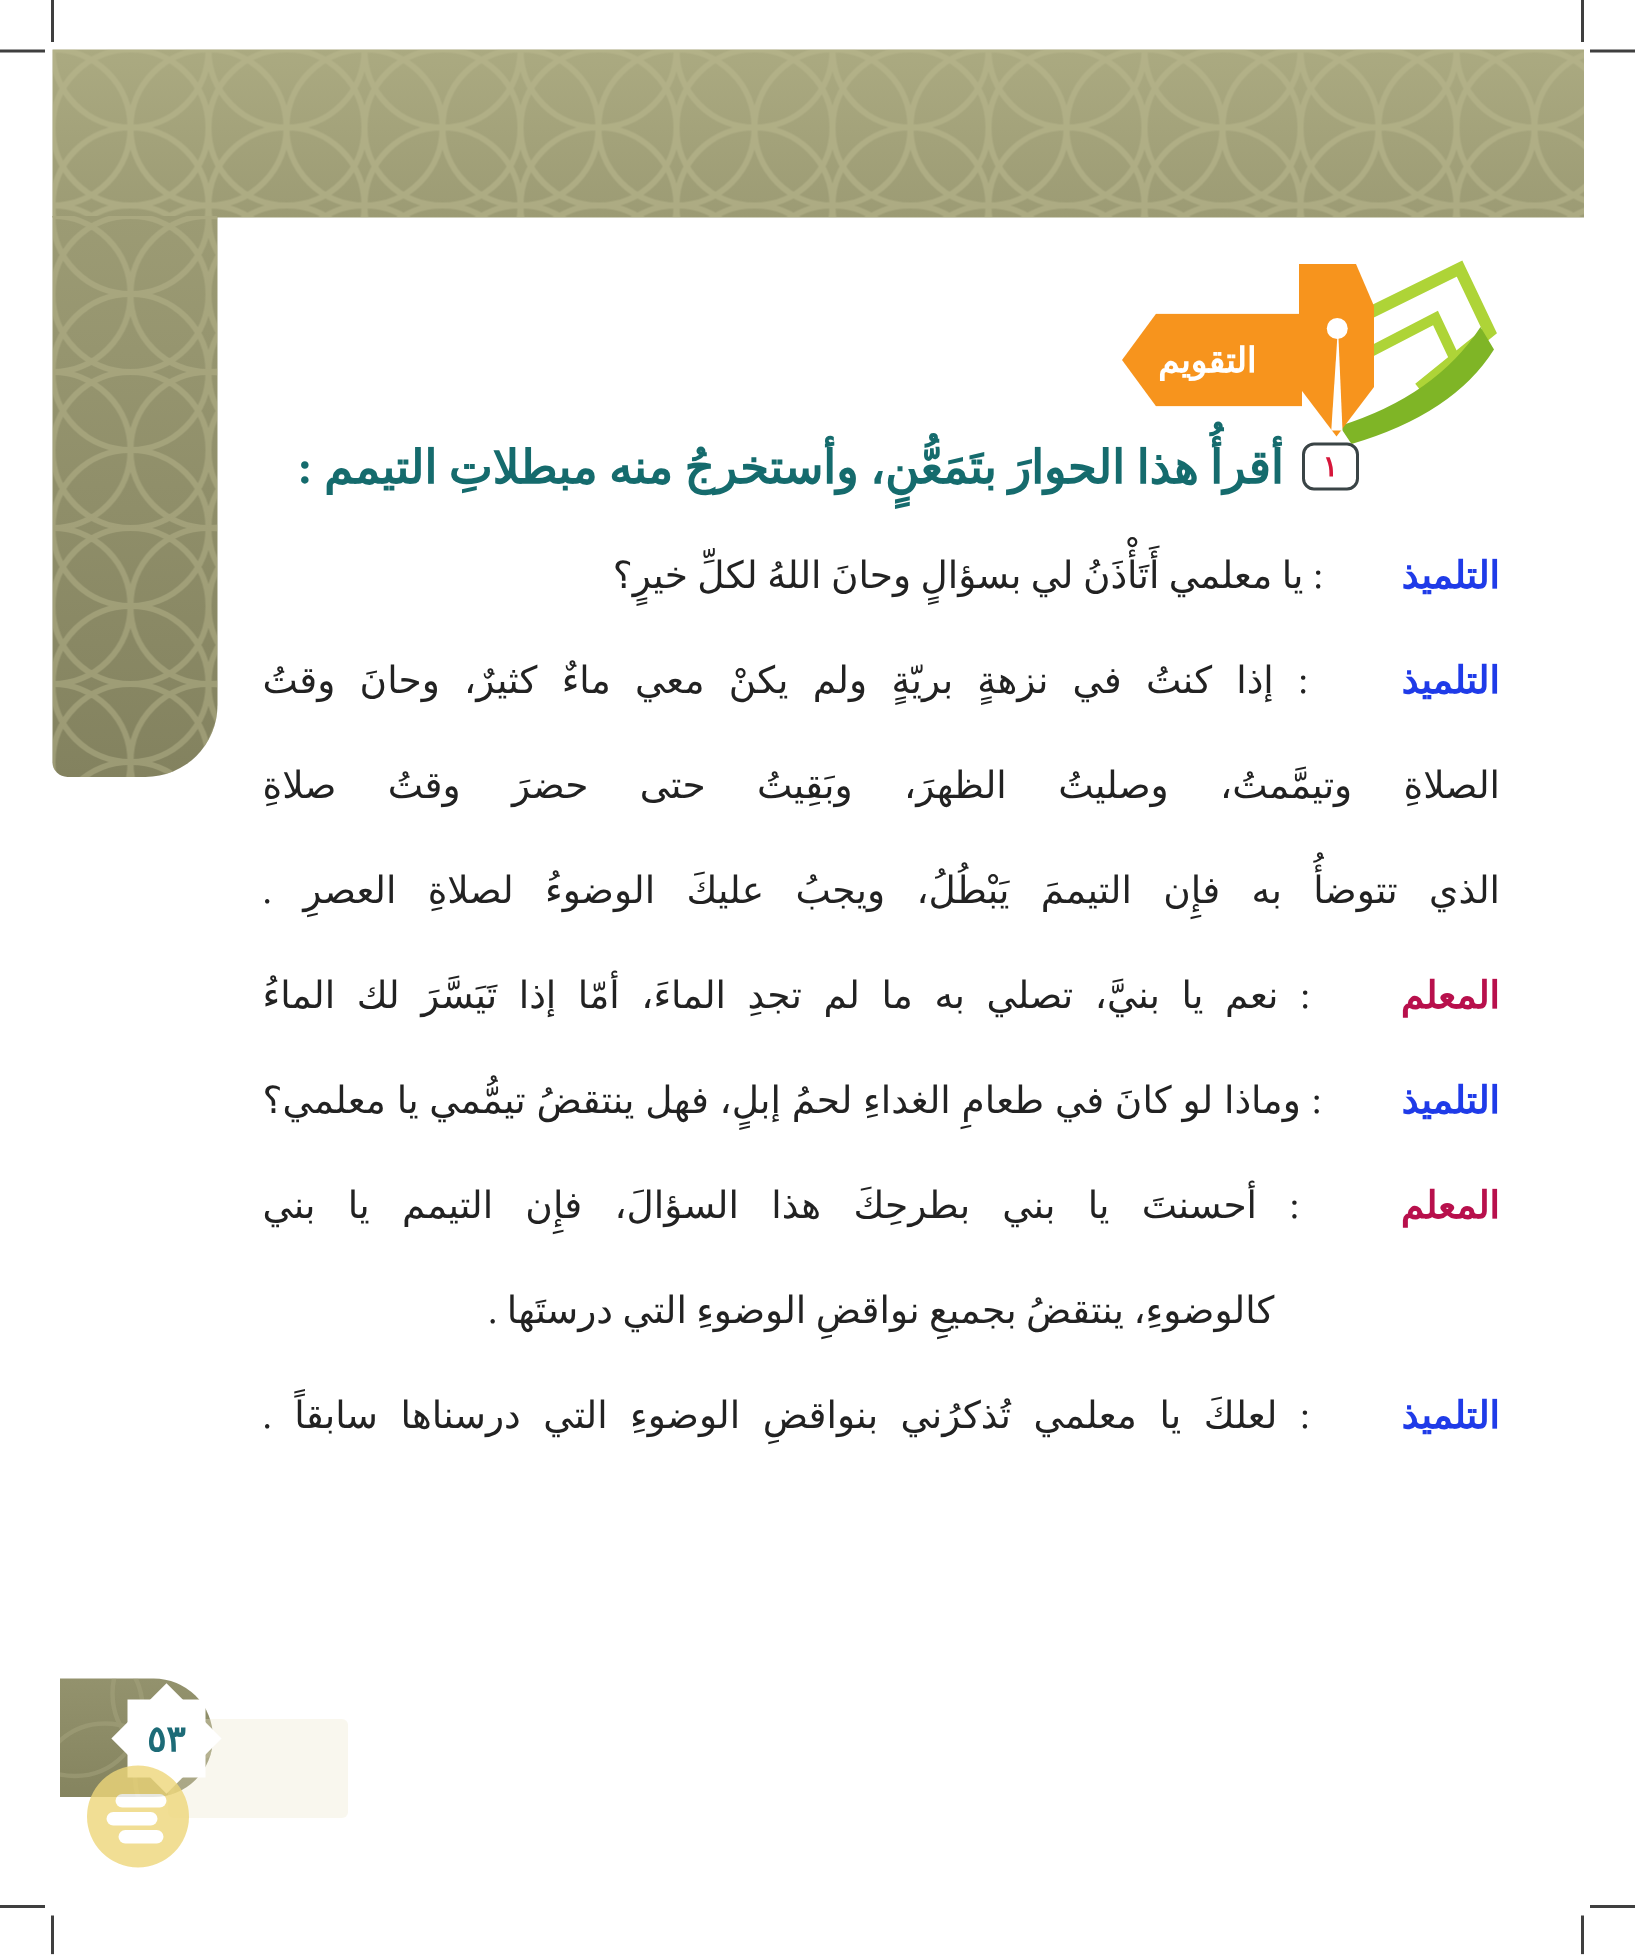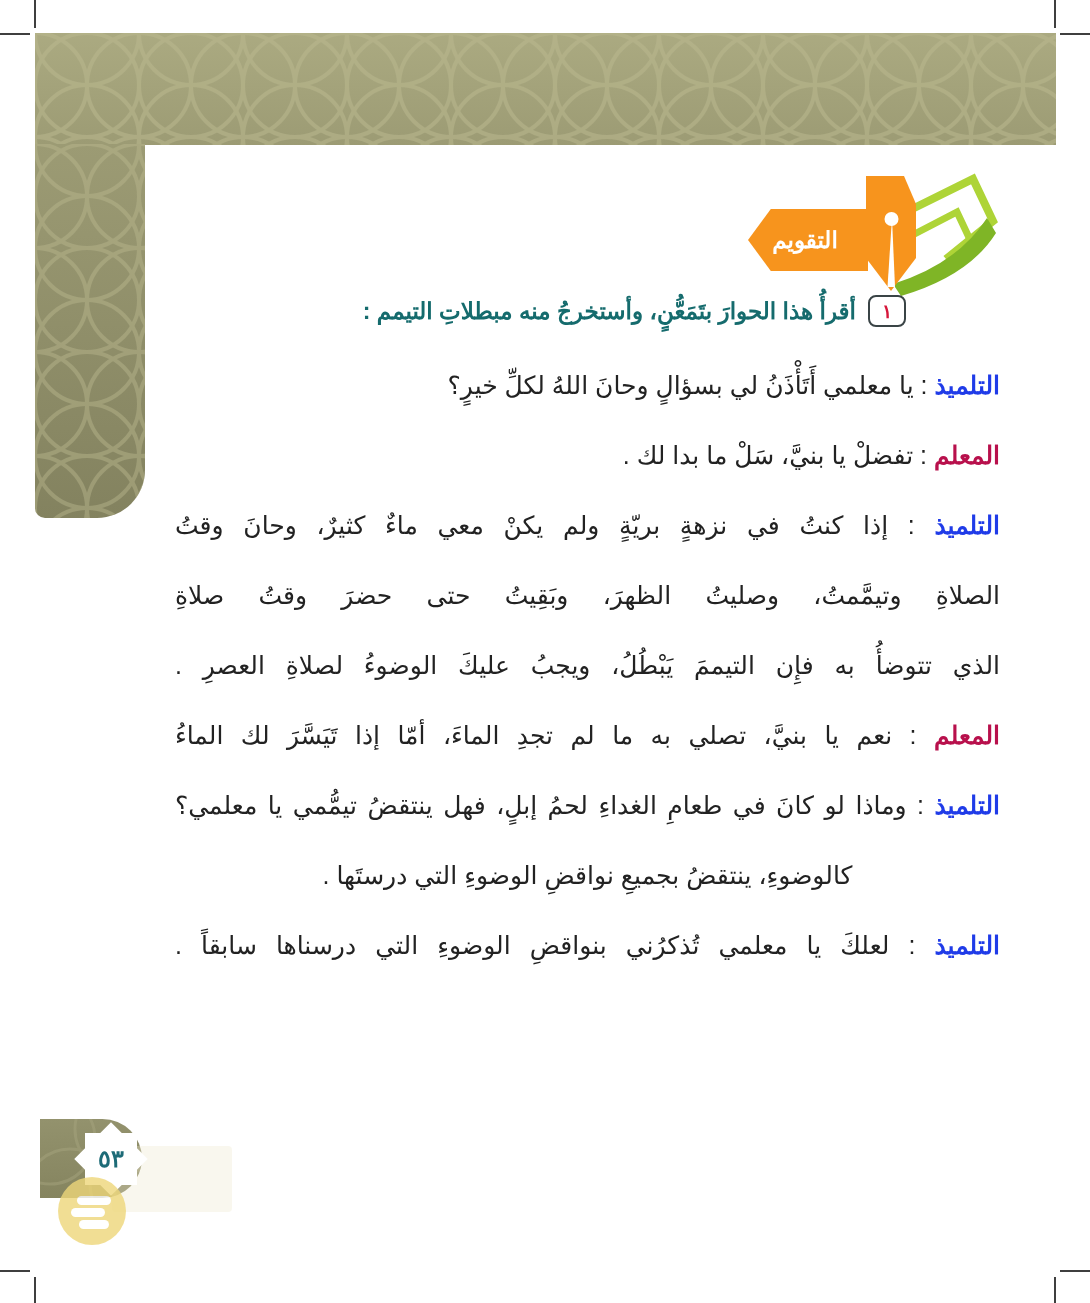--- a/index.html
+++ b/index.html
@@ -1,18 +1,18 @@
 <!DOCTYPE html>
 <html lang="ar"><head>
 <meta charset="utf-8">
 <style>
   html,body{margin:0;padding:0;background:#ffffff;}
   .page{
     position:relative; width:1090px; height:1303px; background:#fff; overflow:hidden;
-    font-family:Liberation Sans, sans-serif;
+    font-family:Liberation Serif, serif;
   }
   
   .mark{position:absolute; background:#3f3f3f;}
   
   .band{position:absolute; overflow:hidden;}
   .band-h{left:35px; top:33px; width:1021px; height:112px;
     background:linear-gradient(180deg,#abaa81 0%,#9c9b74 100%);}
   .band-v{left:35px; top:144px; width:110px; height:374px;
     background:linear-gradient(180deg,#9c9b74 0%,#83825f 100%);
     border-radius:0 0 48px 10px;}
@@ -23,29 +23,29 @@
     clip-path:polygon(0 50%,19% 0,100% 0,100% 100%,19% 100%);
     display:flex; align-items:center; justify-content:center;}
   .eval-banner span{color:#fff; font-size:23px; font-weight:bold; direction:rtl; padding-right:6px;}
   .pen-art{position:absolute; left:745px; top:158px; width:255px; height:185px;}
   
   .question-row{position:absolute; right:184px; top:288px; width:740px; height:46px;
     direction:rtl; display:flex; align-items:center; gap:12px;}
   .q-badge{flex:0 0 auto; width:34px; height:28px; border:2.5px solid #3a4446;
     border-radius:8px; display:flex; align-items:center; justify-content:center;}
   .q-badge span{color:#d6163a; font-weight:bold; font-size:19px; line-height:1;}
-  .q-text{color:#156b6d; font-weight:bold; font-size:23px; white-space:nowrap;}
+  .q-text{color:#156b6d; font-weight:bold; font-size:31px; white-space:nowrap;}
   
   .dialogue{position:absolute; left:175px; top:350px; width:825px; direction:rtl;
     color:#222; font-size:25px;}
   .dlg-line{height:70px; line-height:70px; overflow:hidden;}
   .al-right{text-align:right;}
   .al-center{text-align:center;}
   .al-just{text-align:justify; text-align-last:justify;}
-  .spk{font-weight:bold;}
+  .spk{font-weight:bold;margin-left:46px;}
   .spk-student{color:#1f3be8;}
   .spk-teacher{color:#b8104c;}
   
   .page-tab{position:absolute; left:40px; top:1119px; width:102px; height:79px;
     background:linear-gradient(180deg,#93926d 0%,#85845f 100%);
     border-radius:0 40px 40px 0; overflow:hidden;}
   .star-badge{position:absolute; left:74px; top:1122px; width:74px; height:74px;text-align:center;}
   .star-badge .num{position:absolute; inset:0; display:flex; align-items:center;
     justify-content:center; color:#1d6b77; font-weight:bold; font-size:24px;}
   .logo{position:absolute; left:55px; top:1174px; width:74px; height:74px; opacity:.8;}
@@ -117,26 +117,26 @@
 
   <div class="question-row">
     <div class="q-badge">
       <span>١</span>
     </div>
     <div class="q-text">أقرأُ هذا الحوارَ بتَمَعُّنٍ، وأستخرجُ منه مبطلاتِ التيمم :</div>
   </div>
 
   <div class="dialogue">
     <div class="dlg-line al-right"><span class="spk spk-student">التلميذ</span><span> : </span><span>يا معلمي أَتَأْذَنُ لي بسؤالٍ وحانَ اللهُ لكلِّ خيرٍ؟</span></div>
-    <div class="dlg-line al-right"><span class="spk spk-teacher">المعلم</span><span> : </span><span>تفضلْ يا بنيَّ، سَلْ ما بدا لك .</span></div>
     <div class="dlg-line al-just"><span class="spk spk-student">التلميذ</span><span> : </span><span>إذا كنتُ في نزهةٍ بريّةٍ ولم يكنْ معي ماءٌ كثيرٌ، وحانَ وقتُ</span></div>
     <div class="dlg-line al-just"><span>الصلاةِ وتيمَّمتُ، وصليتُ الظهرَ، وبَقِيتُ حتى حضرَ وقتُ صلاةِ</span></div>
     <div class="dlg-line al-just"><span>الذي تتوضأُ به فإِن التيممَ يَبْطُلُ، ويجبُ عليكَ الوضوءُ لصلاةِ العصرِ .</span></div>
     <div class="dlg-line al-just"><span class="spk spk-teacher">المعلم</span><span> : </span><span>نعم يا بنيَّ، تصلي به ما لم تجدِ الماءَ، أمّا إذا تَيَسَّرَ لك الماءُ</span></div>
     <div class="dlg-line al-just"><span class="spk spk-student">التلميذ</span><span> : </span><span>وماذا لو كانَ في طعامِ الغداءِ لحمُ إبلٍ، فهل ينتقضُ تيمُّمي يا معلمي؟</span></div>
+    <div class="dlg-line al-just"><span class="spk spk-teacher">المعلم</span><span> : </span><span>أحسنتَ يا بني بطرحِكَ هذا السؤالَ، فإِن التيمم يا بني</span></div>
     <div class="dlg-line al-center"><span>كالوضوءِ، ينتقضُ بجميعِ نواقضِ الوضوءِ التي درستَها .</span></div>
     <div class="dlg-line al-just"><span class="spk spk-student">التلميذ</span><span> : </span><span>لعلكَ يا معلمي تُذكرُني بنواقضِ الوضوءِ التي درسناها سابقاً .</span></div>
   </div>
 
   <div class="page-tab">
     <svg width="102" height="79">
       <g fill="none" stroke="#a5a47e" stroke-width="3" opacity="0.5">
         <circle cx="10" cy="20" r="45"></circle>
           <circle cx="80" cy="10" r="45"></circle>
         <circle cx="30" cy="75" r="45"></circle>

